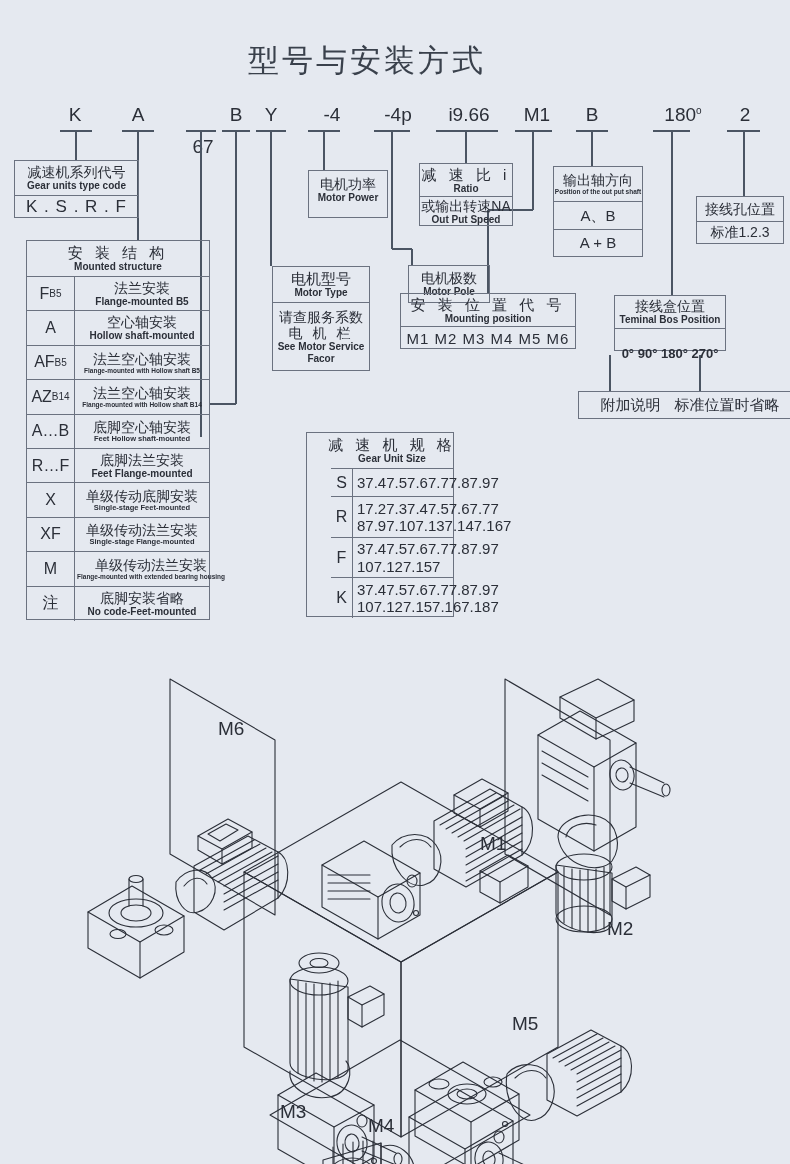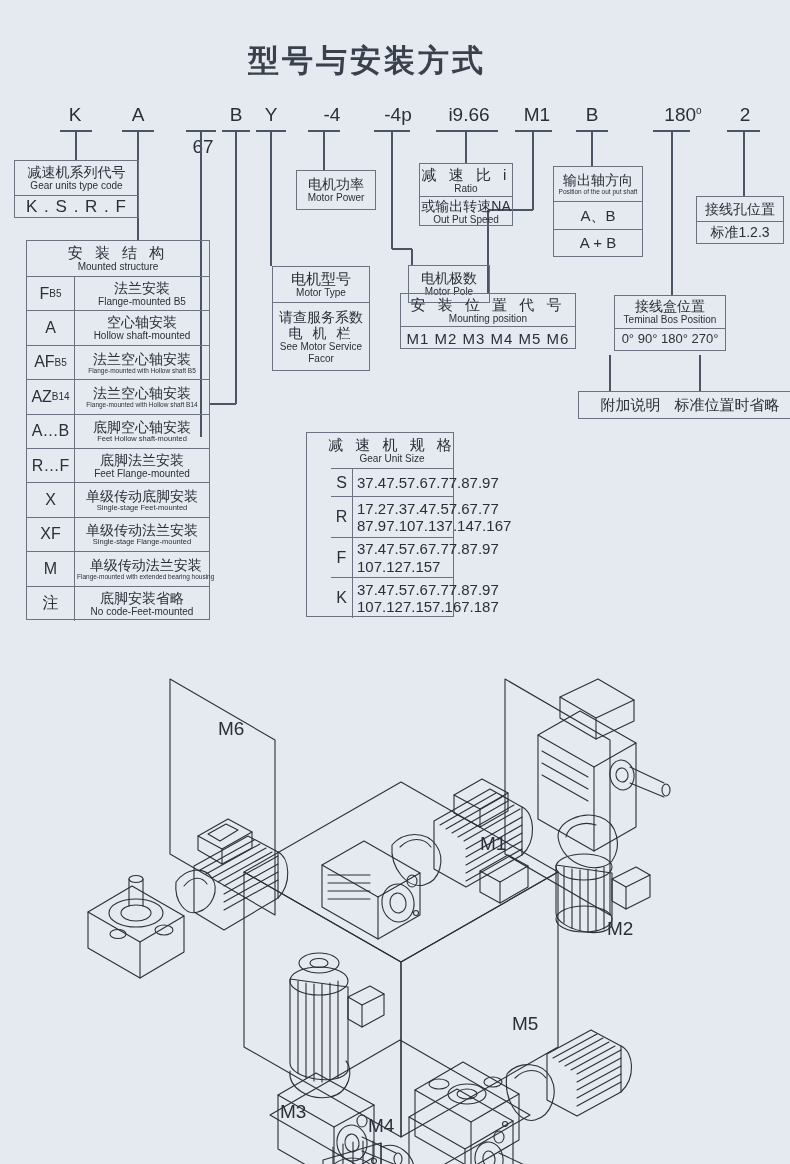--- a/index.html
+++ b/index.html
@@ -10,21 +10,21 @@
     color:#2b2f38;
     position:relative;
     overflow:hidden;
   }
   #root{position:relative;width:790px;height:1164px;}
 
   
   #title{
     position:absolute;left:0;top:40px;width:734px;
     text-align:center;
-    font-size:31px;font-weight:bold;letter-spacing:3px;
+    font-size:31px;font-weight:normal;letter-spacing:3px;
     color:#3a414c;
   }
 
   
   .token{
     position:absolute;
     font-size:19px;
     color:#2b2f38;
     white-space:nowrap;
     text-align:center;
@@ -47,21 +47,21 @@
     display:flex;
     align-items:center;
     justify-content:center;
     flex-direction:column;
     padding:1px 2px;
   }
   .row:last-child{border-bottom:none;}
   .cn{font-size:14px;line-height:1.15;white-space:nowrap;}
   .cn.sp{letter-spacing:4px;}
   .cn.big{font-size:15px;}
-  .en{font-size:10px;line-height:1.15;white-space:nowrap;color:#2b2f38;}
+  .en{font-size:10px;line-height:1.15;white-space:nowrap;color:#2b2f38;font-weight:bold;}
   .en.tiny{font-size:7.5px;}
   .en.xtiny{font-size:6.5px;}
   .code{font-size:17px;letter-spacing:1px;white-space:nowrap;}
 
   
   .trow{
     display:flex;
     border-bottom:1px solid #6b7280;
     box-sizing:border-box;
   }
@@ -290,21 +290,21 @@
           <span>注</span>
           <sub></sub>
         </div>
       <div class="tdesc">
         <div class="cn">底脚安装省略</div>
         <div class="en">No code-Feet-mounted</div>
       </div>
     </div>
   </div>
 
-  <div class="box" style="left:296px;top:170px;width:80px;height:40px;">
+  <div class="box" style="left:308px;top:170px;width:80px;height:48px;">
     <div class="row" style="height:38px;">
       <div class="cn">电机功率</div>
       <div class="en">Motor Power</div>
     </div>
   </div>
 
   <div class="box" style="left:272px;top:266px;width:98px;height:105px;">
     <div class="row" style="height:36px;">
       <div class="cn big">电机型号</div>
       <div class="en">Motor Type</div>
@@ -399,21 +399,21 @@
     <div class="row" style="height:21px;">
       <div class="cn">标准1.2.3</div>
     </div>
   </div>
 
   <div class="box" style="left:614px;top:295px;width:112px;height:56px;">
     <div class="row" style="height:33px;">
       <div class="cn">接线盒位置</div>
       <div class="en">Teminal Bos Position</div>
     </div>
-    <div class="row" style="height:21px;">
+    <div class="row" style="height:21px;margin-top:15px;">
       <div class="en" style="font-size:13px;">0°  90°  180°  270°</div>
     </div>
   </div>
 
   <div class="box" style="left:578px;top:391px;width:224px;height:28px;display:flex;align-items:center;justify-content:center;gap:14px;">
     <div class="cn big">附加说明</div>
     <div class="cn big">标准位置时省略</div>
   </div>
 
   <svg id="iso" viewBox="0 0 790 524">

